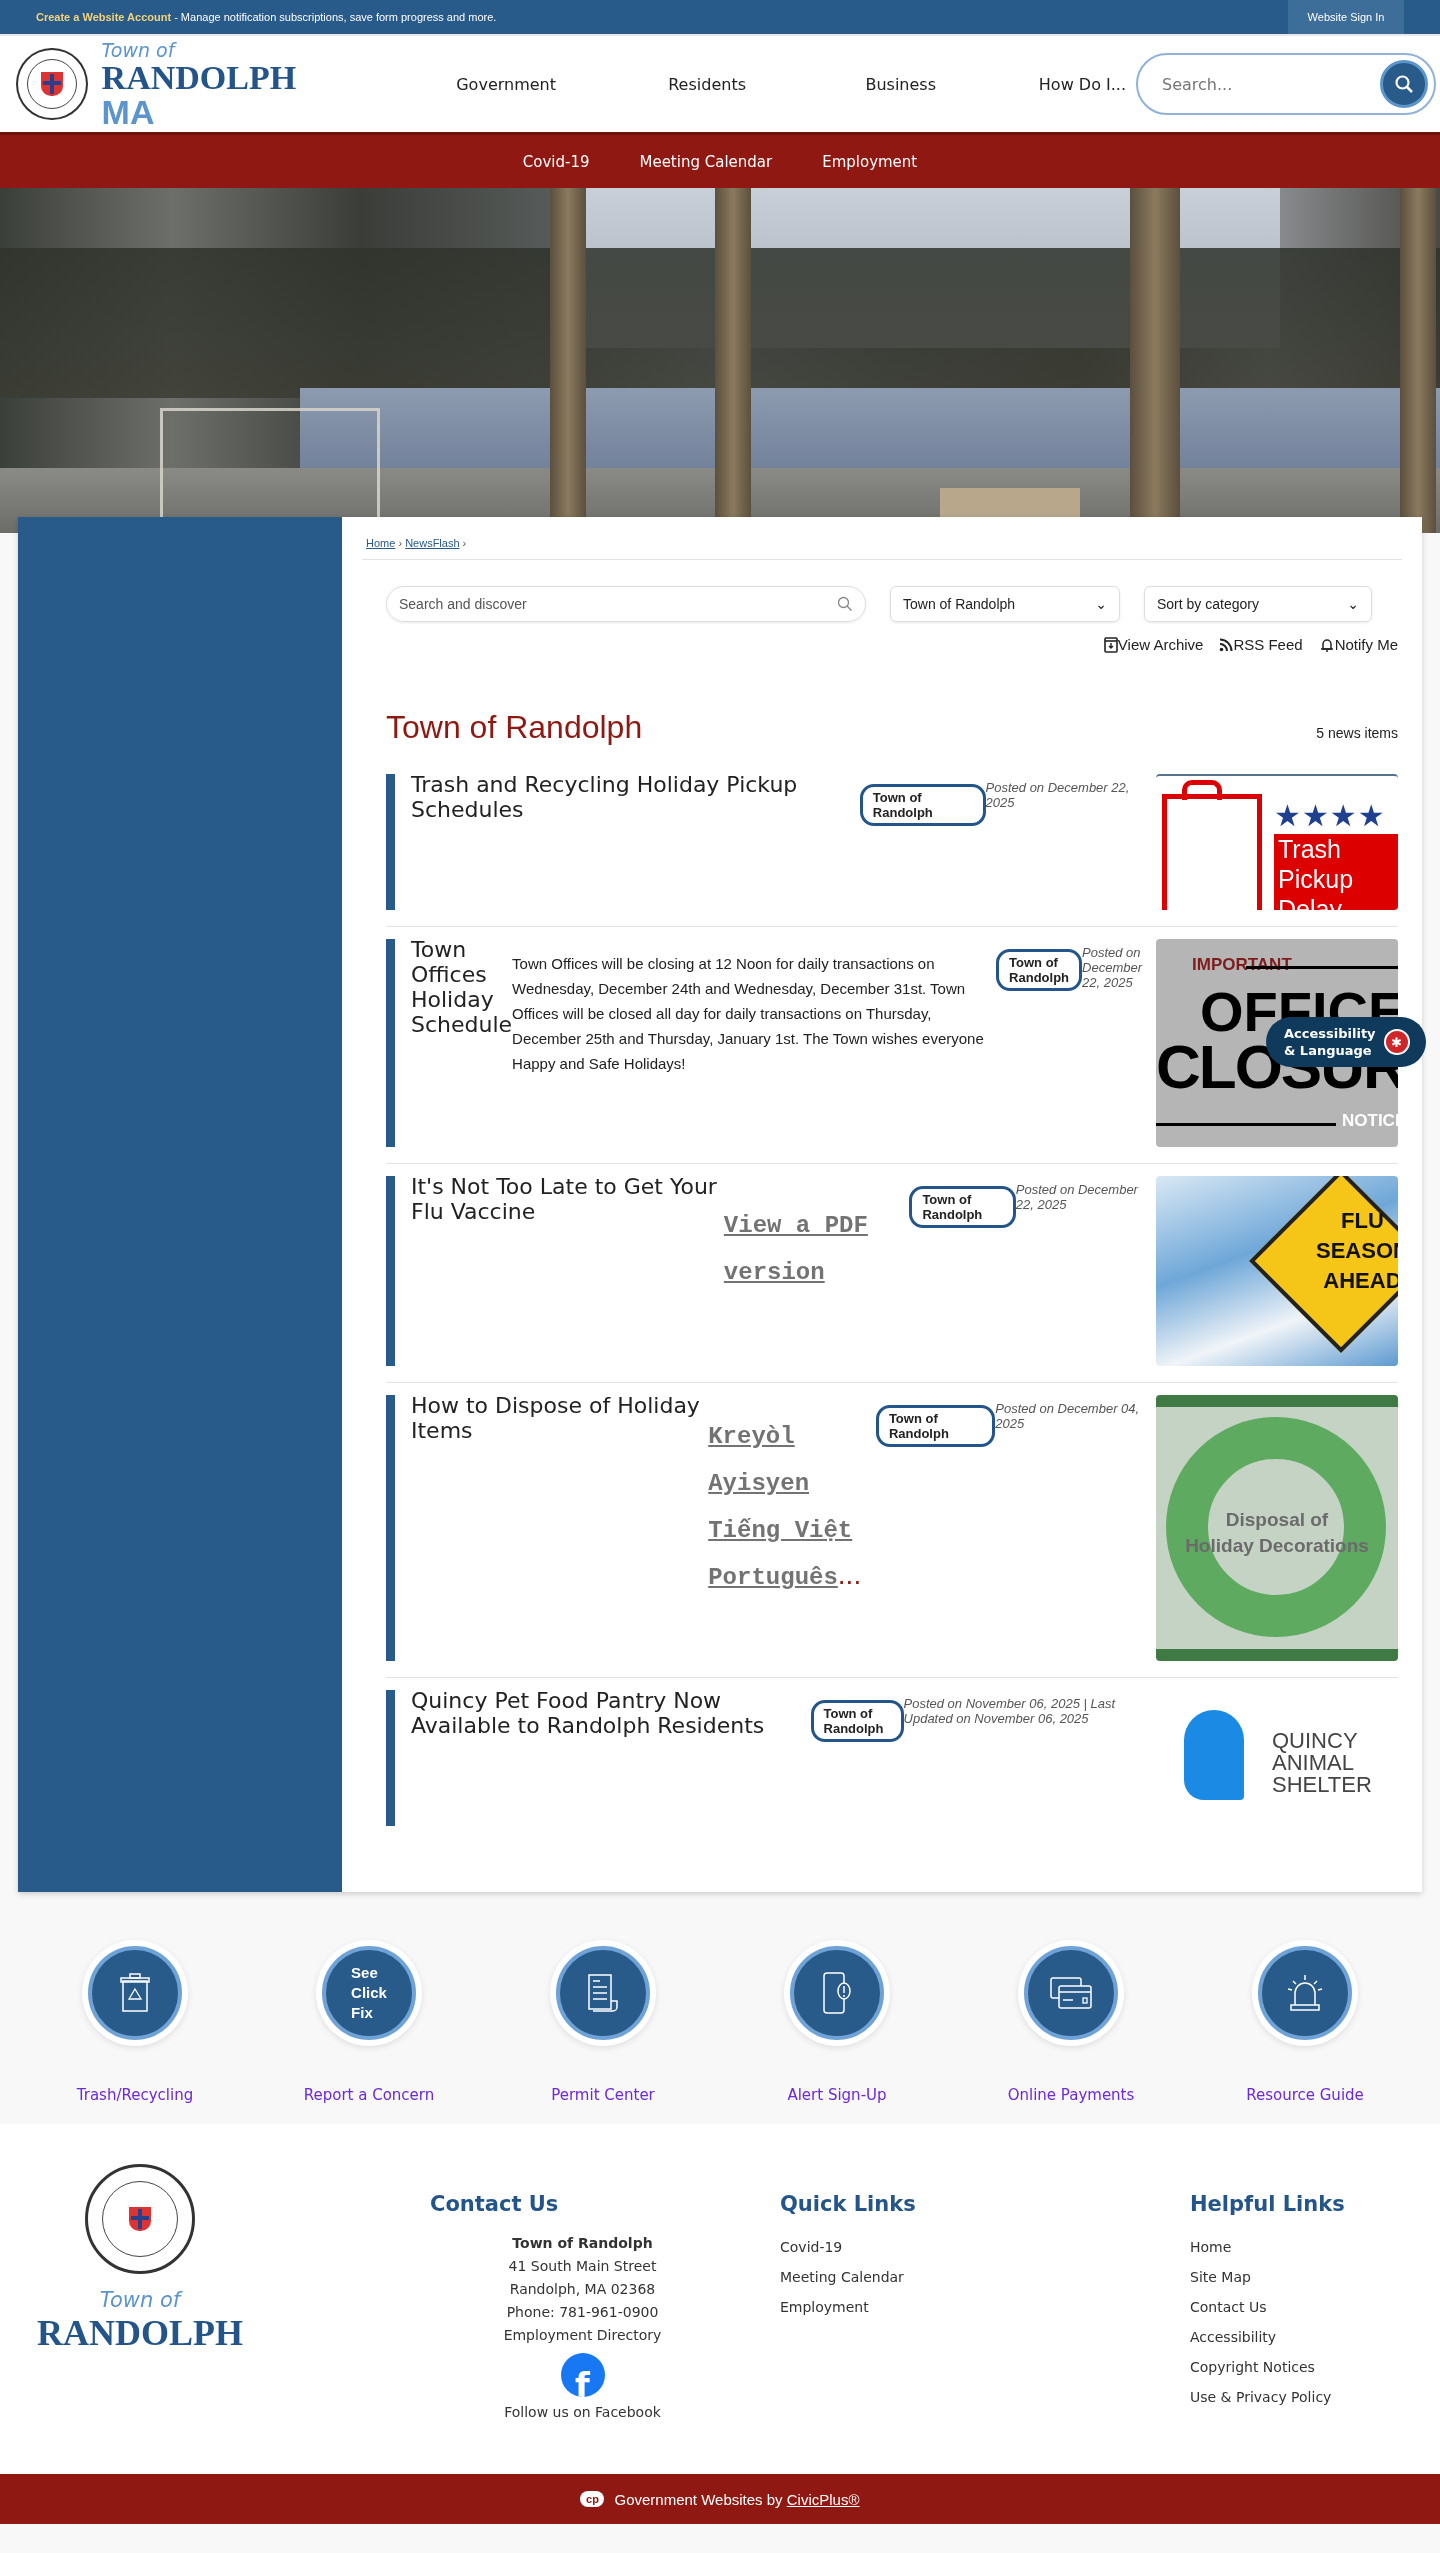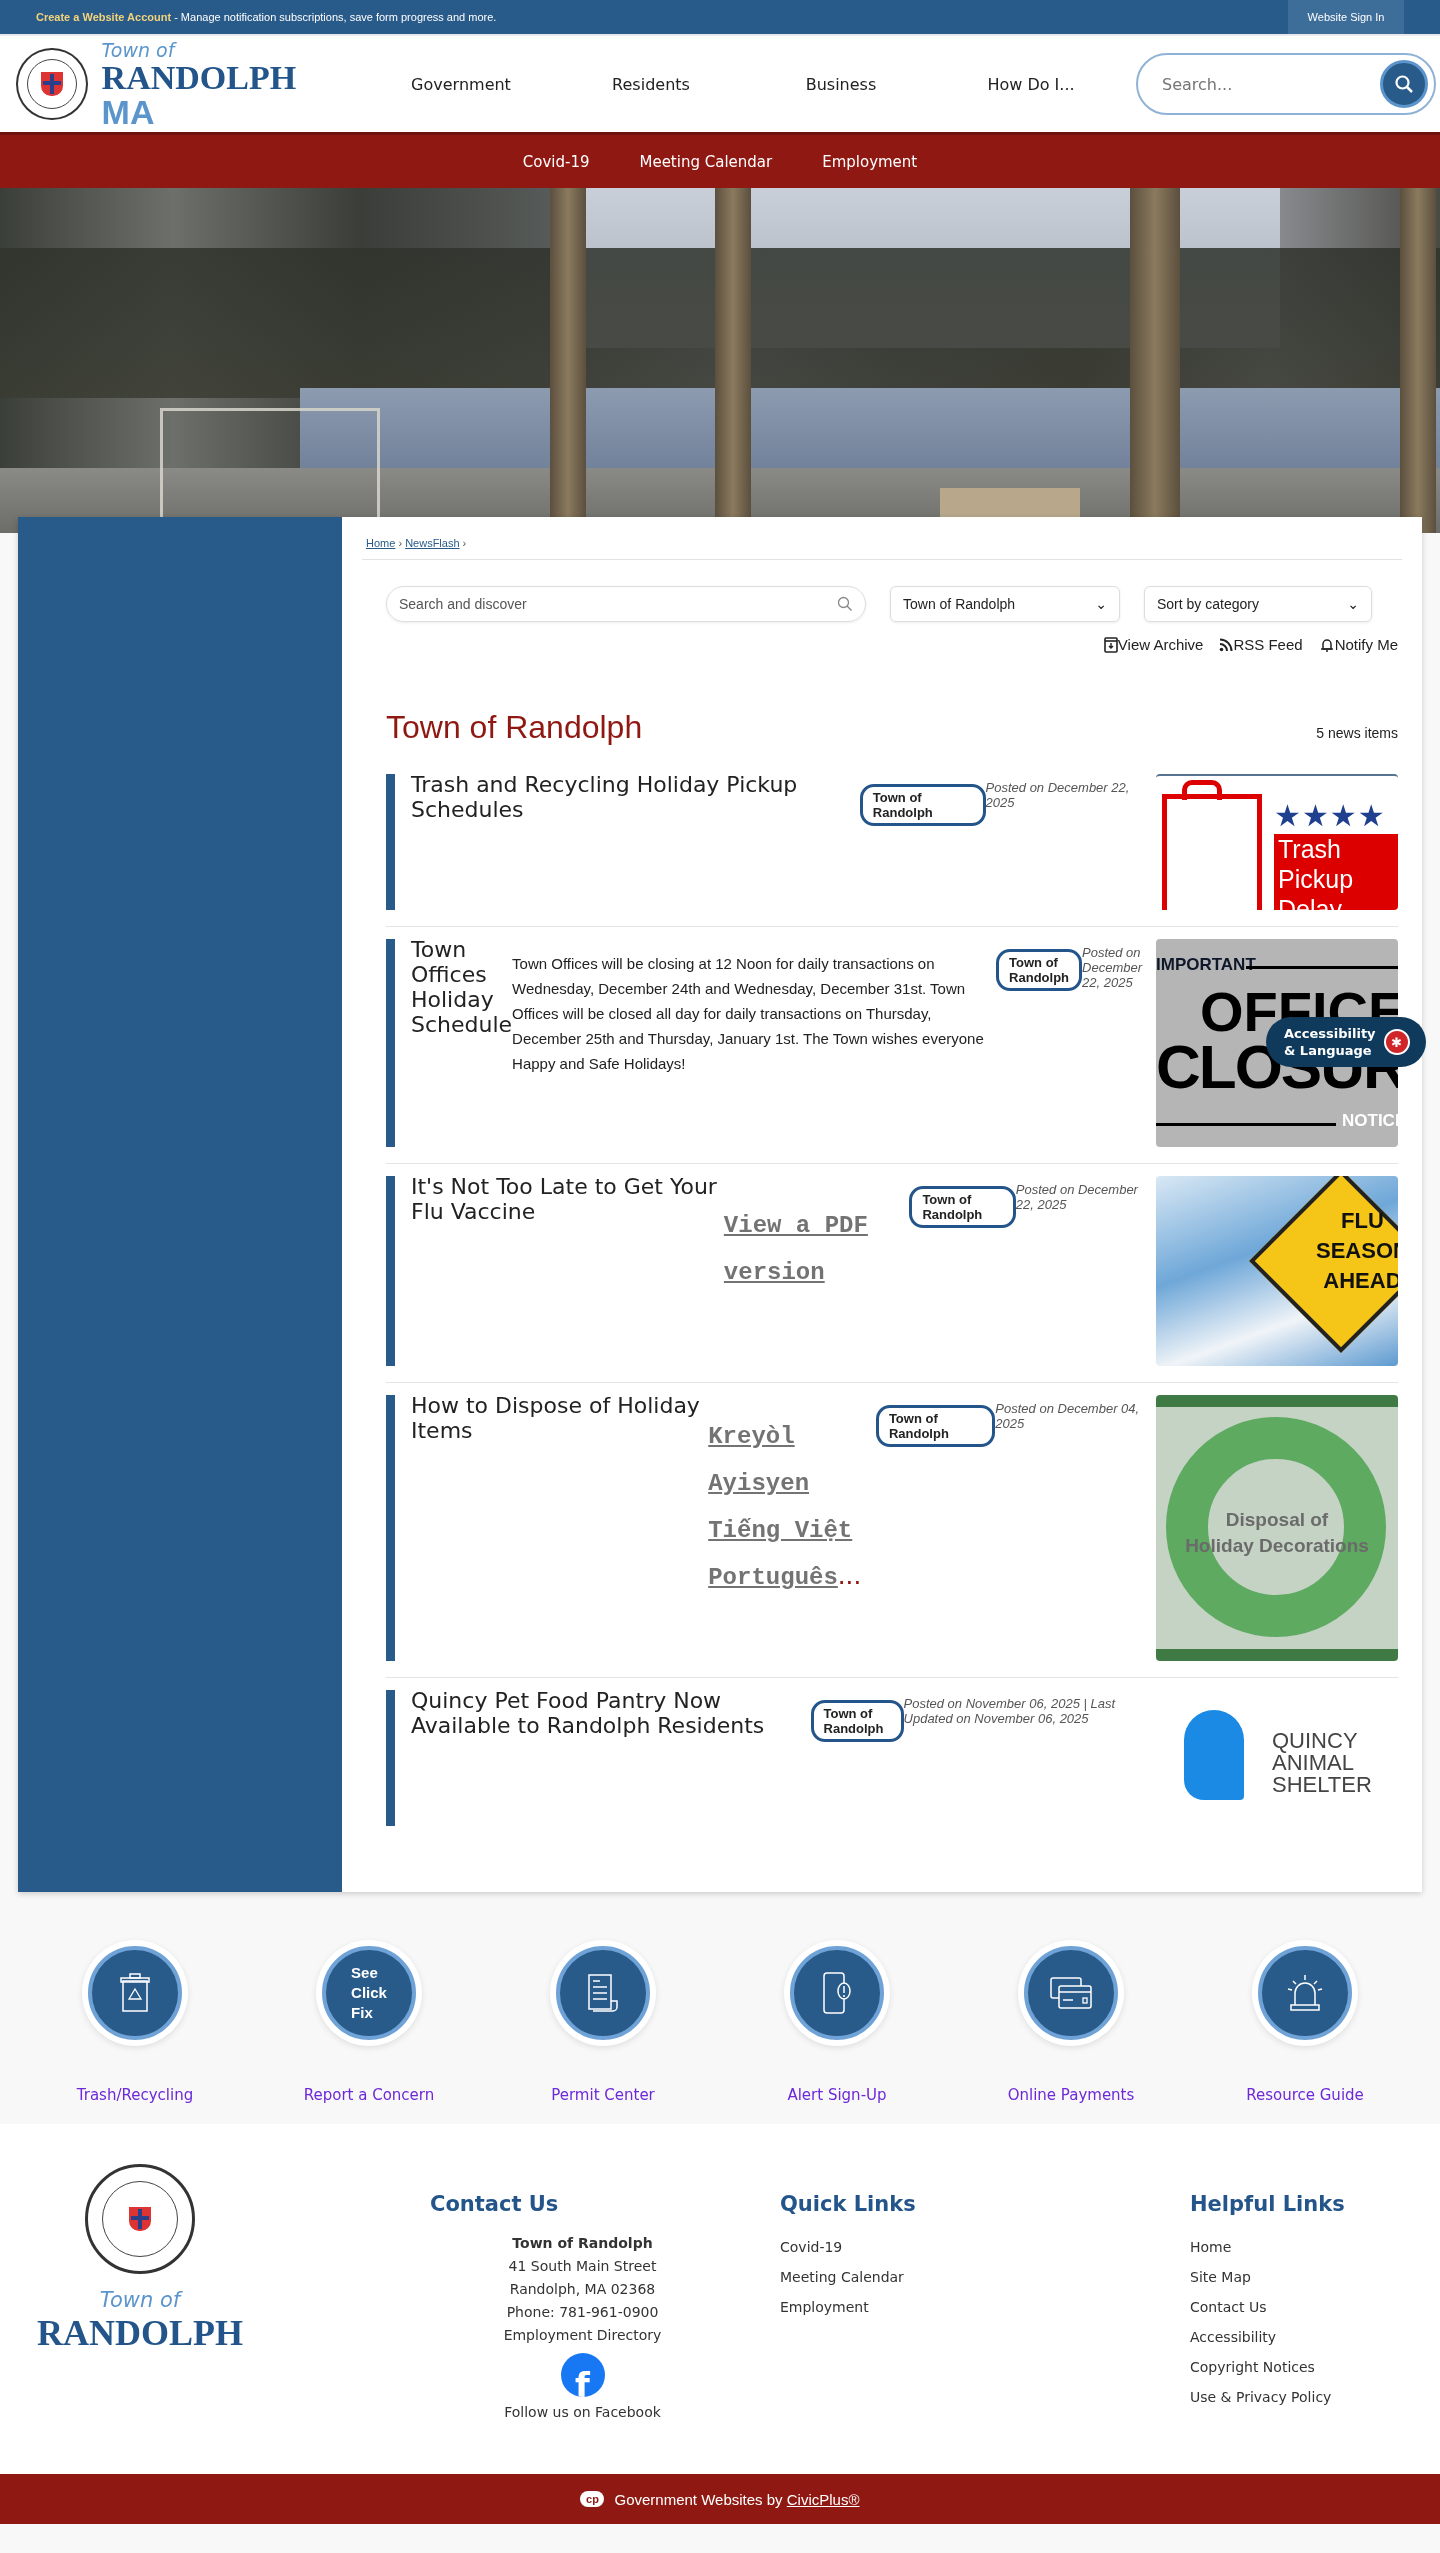--- a/index.html
+++ b/index.html
@@ -17,21 +17,21 @@
   .seal { width: 72px; height: 72px; border-radius: 50%; border: 2px solid #333; background: #fff; display: flex; align-items: center; justify-content: center; position: relative; }
   .seal .inner { width: 50px; height: 50px; border-radius: 50%; border: 1px solid #444; display: flex; align-items: center; justify-content: center; }
   .seal .shield { width: 22px; height: 24px; background: #d33; border-radius: 0 0 10px 10px; position: relative; }
   .seal .shield::after { content: ""; position: absolute; left: 9px; top: 2px; width: 4px; height: 20px; background: #2a3f8a; }
   .seal .shield::before { content: ""; position: absolute; left: 2px; top: 9px; width: 18px; height: 4px; background: #2a3f8a; }
   .logo-text { margin-left: 14px; }
   .logo-text .town { font-family: "DejaVu Sans", sans-serif; font-style: italic; color: #5b95cc; font-size: 19px; }
   .logo-text .name { font-family: "Liberation Serif", serif; font-weight: bold; color: #23558a; font-size: 34px; line-height: 34px; }
   .logo-text .name span { color: #5b95cc; font-family: "Liberation Sans", sans-serif; }
   .mainnav { display: flex; margin-left: 10px; }
-  .mainnav a { text-decoration: none; color: #222; font-family: "DejaVu Sans", sans-serif; font-size: 16px; width: 190px; text-align: center; }
+  .mainnav a { text-decoration: none; color: #222; font-family: "DejaVu Sans", sans-serif; font-size: 16px; width: 190px; text-align: right; }
   .searchbox { margin-left: 10px; width: 300px; height: 62px; border: 2px solid #8fb2d6; border-radius: 31px; display: flex; align-items: center; justify-content: space-between; padding-left: 24px; padding-right: 6px; }
   .searchbox input { border: none; outline: none; font-family: "DejaVu Sans", sans-serif; font-size: 16px; color: #333; width: 200px; background: transparent; }
   .searchbox .btn { width: 48px; height: 48px; border-radius: 50%; background: #285a8a; border: 3px solid #5b95cc; display: flex; align-items: center; justify-content: center; }
 
   
   .rednav { height: 56px; background: #8f1912; display: flex; justify-content: center; align-items: center; gap: 50px; border-top: 3px solid #6e120d; }
   .rednav a { color: #fff; text-decoration: none; font-family: "DejaVu Sans", sans-serif; font-size: 15px; }
 
   
   .hero { height: 345px; position: relative; overflow: hidden;
@@ -75,21 +75,21 @@
   .posted { font-size: 13px; color: #555; font-style: italic; margin-top: 6px; }
   .thumb { width: 242px; flex: none; border-radius: 4px; position: relative; overflow: hidden; }
 
   .t-trash { height: 136px; background: #fff; border-top: 2px solid #56738f; }
   .t-trash .can { position: absolute; left: 6px; top: 18px; width: 100px; height: 120px; border: 5px solid #d00; border-bottom: none; }
   .t-trash .lid { position: absolute; left: 26px; top: 4px; width: 40px; height: 20px; border: 5px solid #d00; border-bottom: none; border-radius: 10px 10px 0 0; }
   .t-trash .stars { position: absolute; left: 118px; top: 22px; color: #1f3f8f; font-size: 30px; letter-spacing: 1px; }
   .t-trash .label { position: absolute; left: 118px; top: 58px; width: 124px; background: #d00; color: #fff; font-size: 25px; line-height: 30px; padding-left: 4px; }
 
   .t-closure { height: 208px; background: #b5b5b5; font-weight: bold; }
-  .t-closure .imp { position: absolute; left: 0; top: 16px; font-size: 17px; color: #0f172a; }
+  .t-closure .imp { position: absolute; left: 0; top: 16px; font-size: 17px; color: #7f1d1d; padding-left: 36px; }
   .t-closure .l1 { position: absolute; left: 90px; top: 27px; width: 160px; height: 3px; background: #000; }
   .t-closure .off { position: absolute; left: 44px; top: 40px; font-size: 56px; color: #000; font-family: "Liberation Sans", sans-serif; }
   .t-closure .clo { position: absolute; left: 0; top: 92px; font-size: 62px; color: #000; letter-spacing: -2px; }
   .t-closure .l2 { position: absolute; left: 0; top: 184px; width: 180px; height: 3px; background: #000; }
   .t-closure .notice { position: absolute; left: 186px; top: 172px; font-size: 17px; color: #fff; }
 
   .t-flu { height: 190px; background: linear-gradient(160deg, #d9e8f4 0%, #6ea7d8 40%, #f0f4f8 70%, #5d9ad0 100%); }
   .t-flu .sign { position: absolute; left: 120px; top: 20px; width: 130px; height: 130px; background: #f5c518; border: 4px solid #222; transform: rotate(45deg); }
   .t-flu .text { position: absolute; left: 160px; top: 30px; text-align: center; font-weight: bold; font-size: 22px; line-height: 30px; color: #111; }
 

